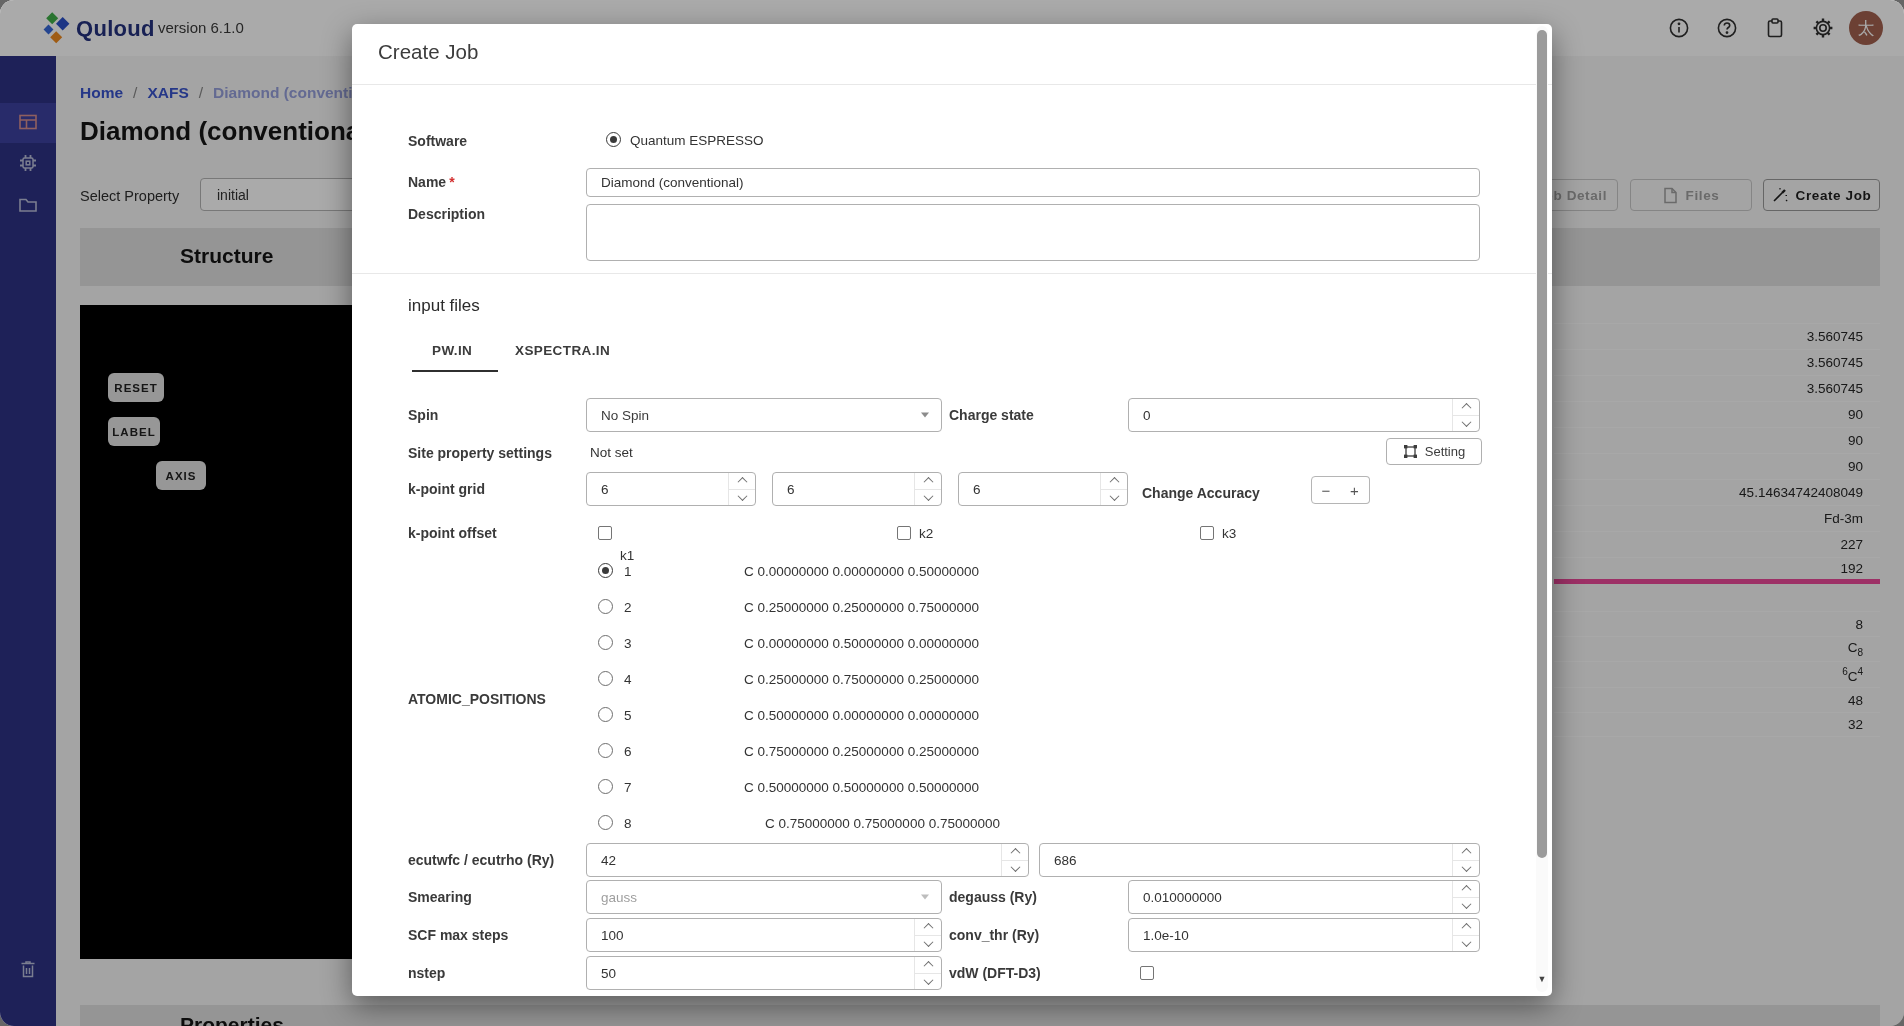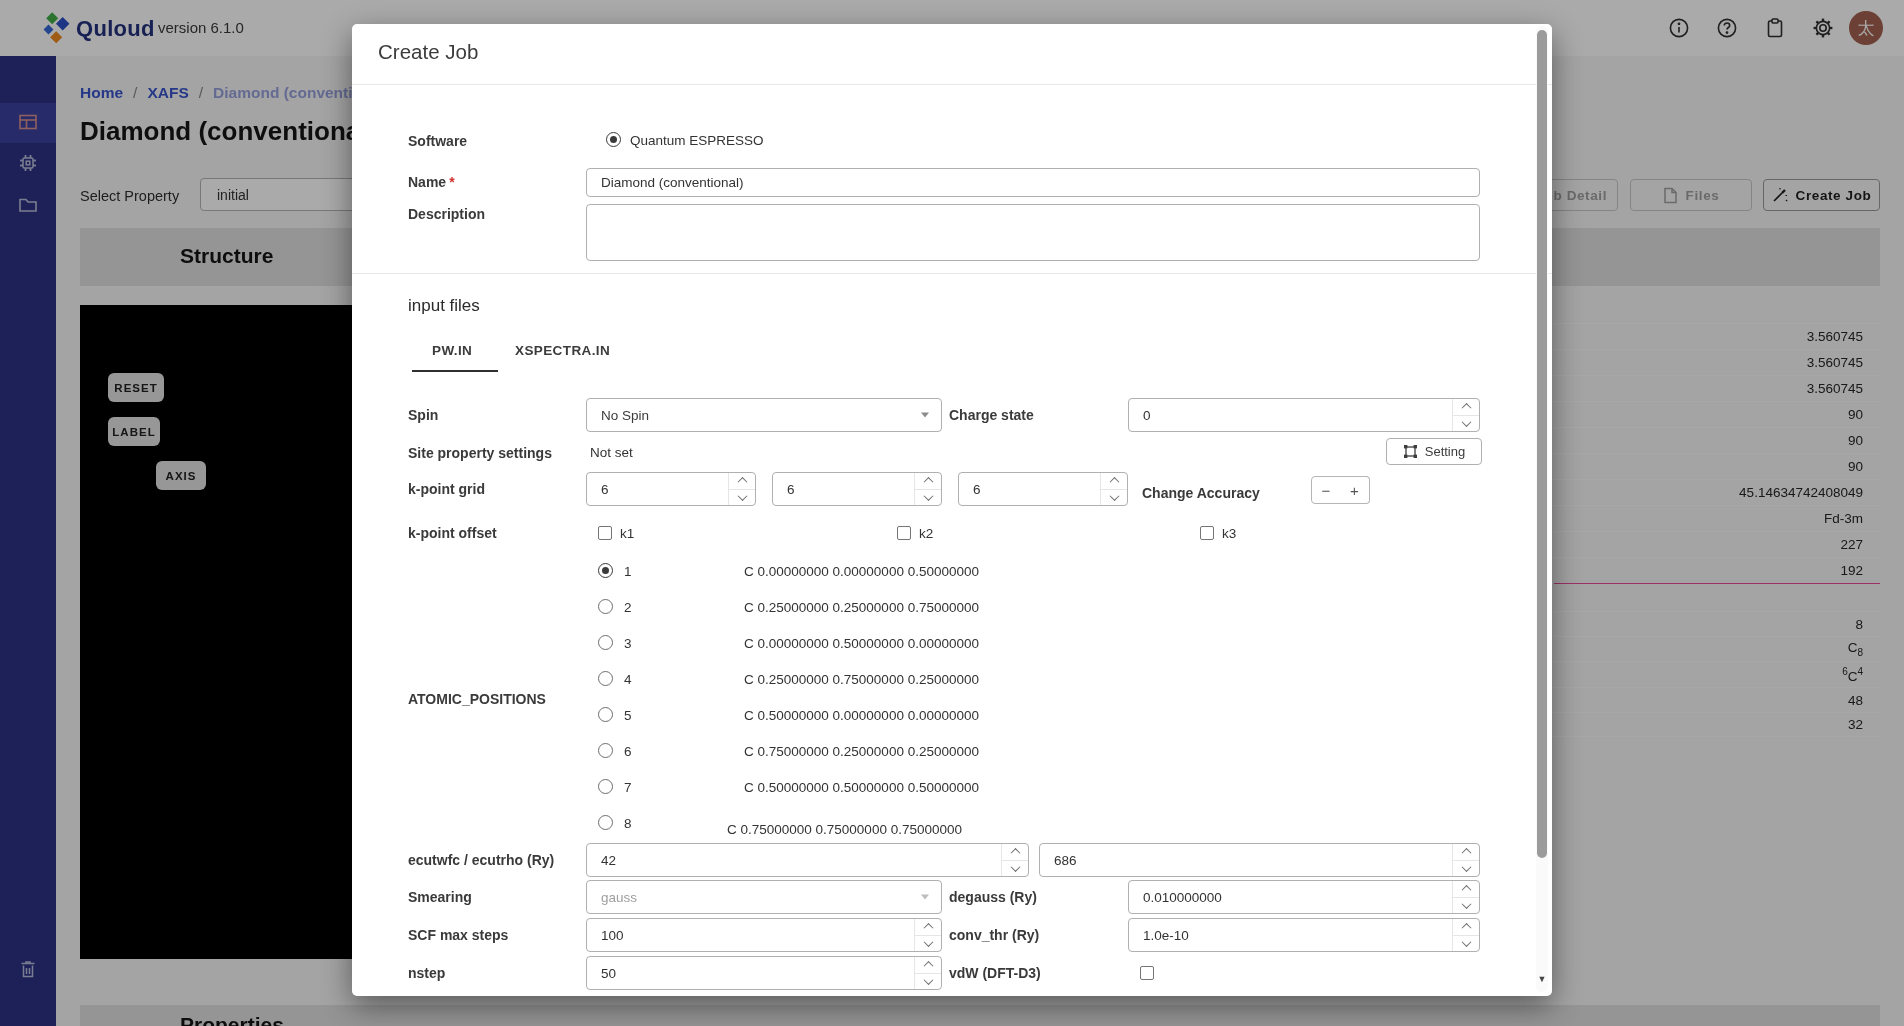--- a/index.html
+++ b/index.html
@@ -1,17 +1,17 @@
 <!DOCTYPE html>
 <html><head>
 <meta charset="utf-8">
 <style>
   html,body{margin:0;padding:0;background:#666;}
   #app{position:relative;width:1904px;height:1026px;overflow:hidden;
-       font-family:"Liberation Sans","DejaVu Sans",sans-serif;background:#f7f7f7;}
+       font-family:"Liberation Sans","DejaVu Sans",sans-serif;background:#f7f7f7;border-radius:14px;}
   .abs{position:absolute;}
   
   .topbar{left:0;top:0;width:1904px;height:56px;background:#ffffff;}
   .brand-text{left:76px;top:16px;font-size:22px;font-weight:700;color:#25327e;letter-spacing:.3px;}
   .version{left:158px;top:19px;font-size:15px;color:#3a3a3a;}
   .tb-icon{top:17px;width:22px;height:22px;}
   .avatar{left:1849px;top:11px;width:34px;height:34px;border-radius:50%;background:#a2604e;
           color:#fff;font-size:17px;display:flex;align-items:center;justify-content:center;}
   .sidebar{left:0;top:56px;width:56px;height:970px;background:#2d3285;}
   .sb-active{left:0;top:47px;width:56px;height:40px;background:#3c41a0;}
@@ -242,21 +242,21 @@
     </div>
   <div class="abs trow" style="top:479px;">
       <span>45.14634742408049</span>
     </div>
   <div class="abs trow" style="top:505px;">
       <span>Fd-3m</span>
     </div>
   <div class="abs trow" style="top:531px;">
       <span>227</span>
     </div>
-  <div class="abs trow" style="top:557px;height:27px;border-bottom:1px solid #ec4899;">
+  <div class="abs trow" style="top:557px;height:27px;border-bottom:5px solid #ec4899;">
       <span>192</span>
     </div>
 
   <div class="abs trow" style="top:611px;height:25px;">
       <span>8</span>
     </div>
   <div class="abs trow" style="top:636px;height:25px;">
     <span><span>C</span><sub>8</sub></span>
   </div>
   <div class="abs trow" style="top:661px;height:26px;">
@@ -364,21 +364,21 @@
             <i class="chv chv-dn"></i>
           </span>
         </span>
     </div>
     <span class="abs lbl" style="left:790px;top:469px;">Change Accuracy</span>
     <div class="abs acc-btn" style="left:959px;top:452px;border-radius:4px 0 0 4px;">−</div>
     <div class="abs acc-btn" style="left:988px;top:452px;border-left:none;border-radius:0 4px 4px 0;">+</div>
 
     <span class="abs lbl" style="left:56px;top:509px;">k-point offset</span>
     <span class="abs cbx" style="left:246px;top:502px;"></span>
-    <span class="abs txt" style="left:268px;top:509px;">k1</span>
+    <span class="abs txt" style="left:268px;top:531px;">k1</span>
     <span class="abs cbx" style="left:545px;top:502px;"></span>
     <span class="abs txt" style="left:567px;top:509px;">k2</span>
     <span class="abs cbx" style="left:848px;top:502px;"></span>
     <span class="abs txt" style="left:870px;top:509px;">k3</span>
 
     <span class="abs lbl" style="left:56px;top:675px;">ATOMIC_POSITIONS</span>
 
     <span class="abs rdo on" style="left:246px;top:539px;"></span>
     <span class="abs txt" style="left:272px;top:547px;">1</span>
     <span class="abs txt" style="left:392px;top:547px;">C 0.00000000 0.00000000 0.50000000</span>
@@ -402,21 +402,21 @@
     <span class="abs rdo" style="left:246px;top:719px;"></span>
     <span class="abs txt" style="left:272px;top:727px;">6</span>
     <span class="abs txt" style="left:392px;top:727px;">C 0.75000000 0.25000000 0.25000000</span>
 
     <span class="abs rdo" style="left:246px;top:755px;"></span>
     <span class="abs txt" style="left:272px;top:763px;">7</span>
     <span class="abs txt" style="left:392px;top:763px;">C 0.50000000 0.50000000 0.50000000</span>
 
     <span class="abs rdo" style="left:246px;top:791px;"></span>
     <span class="abs txt" style="left:272px;top:799px;">8</span>
-    <span class="abs txt" style="left:375px;top:799px;margin-top:6px;">C 0.75000000 0.75000000 0.75000000</span>
+    <span class="abs txt" style="left:413px;top:799px;">C 0.75000000 0.75000000 0.75000000</span>
 
     <span class="abs lbl" style="left:56px;top:836px;">ecutwfc / ecutrho (Ry)</span>
     <div class="abs numwrap" style="left:234px;top:819px;width:443px;height:34px;">
       <input class="inp" value="42" style="">
       <span class="arrows">
           <span class="arr top">
             <i class="chv chv-up"></i>
           </span>
           <span class="arr">
             <i class="chv chv-dn"></i>

